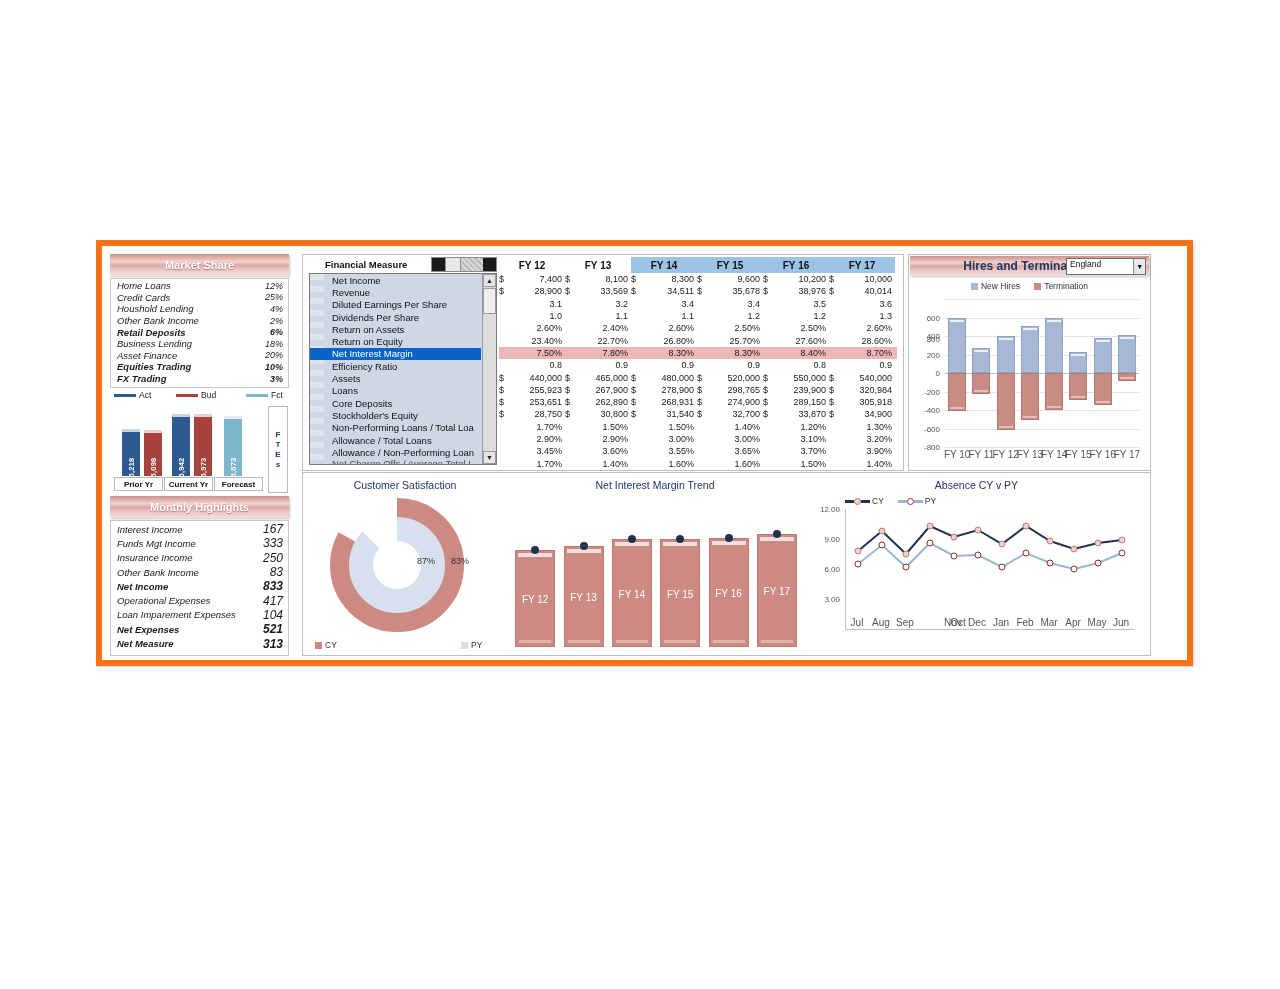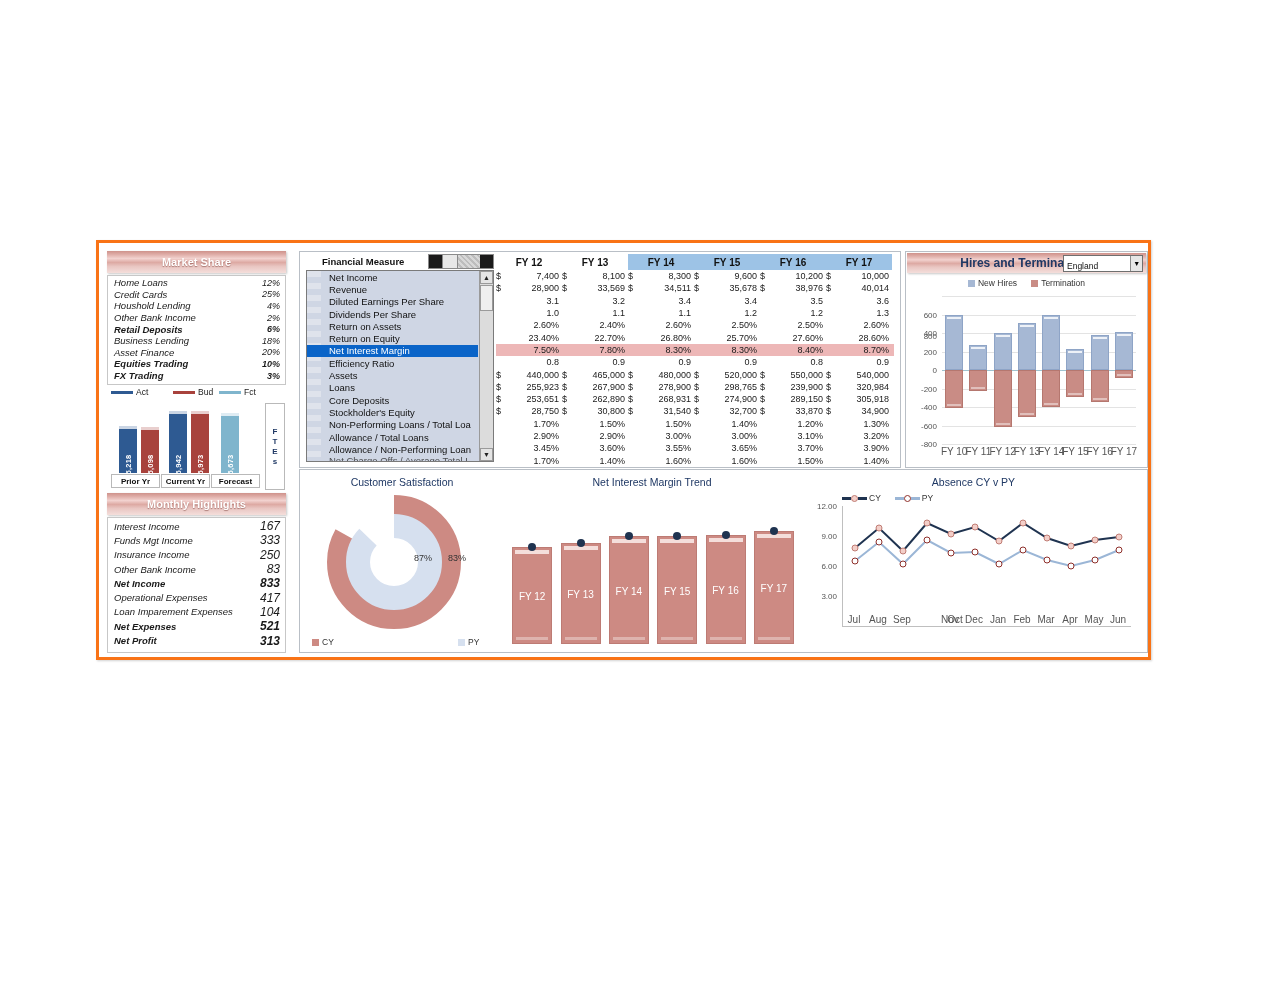--- a/index.html
+++ b/index.html
@@ -19,22 +19,23 @@
     box-shadow:2px 2px 3px rgba(0,0,0,.30);
   }
   #banner-title{
     position:absolute;left:350px;top:205px;
     font-size:20px;font-weight:bold;color:#1f3864;letter-spacing:.2px;
   }
 
   
   #sheet{
     position:absolute;left:96px;top:240px;width:1049px;height:414px;
-    background:#ffffff;border:3px solid #f97316;
+    background:#ffffff;border:6px solid #f97316;
     box-shadow:1px 1px 2px rgba(0,0,0,.18);
+    padding-left:36px;
   }
   #sheet-inner{position:absolute;left:2px;top:2px;right:2px;bottom:2px;background:#fff;}
 
   .panel{position:absolute;background:#fff;border:1px solid #b9bfc6;}
 
   
   .pinkbar{
     background:linear-gradient(180deg,#cf928b 0%,#ddaaa4 14%,#f2d2cf 34%,#dda9a3 52%,#e9c6c2 70%,#f4dedb 100%);
     box-shadow:1px 1px 2px rgba(0,0,0,.22);
     display:flex;align-items:center;justify-content:center;
@@ -112,21 +113,21 @@
   #grid{position:absolute;left:196px;top:18px;width:398px;}
   .grow{display:flex;height:12.3px;align-items:center;}
   .grow.hl{background:#edb7b7;}
   .gcell{width:66px;display:flex;align-items:center;font-size:9px;color:#1a1a1a;padding-right:3px;box-sizing:border-box;}
   .gcell .cur{width:13px;text-align:left;}
   .gcell .num{flex:1;text-align:right;}
 
   
   #ht{left:804px;top:6px;width:241px;height:215px;border:1px solid #b9bfc6;}
   #ht-bar{position:absolute;left:1px;top:1px;width:239px;height:20px;}
-  #ht-dd{position:absolute;right:3px;top:2px;width:78px;height:15px;background:#fff;border:1px solid #6f6f6f;display:flex;align-items:flex-end;gap:32px;}
+  #ht-dd{position:absolute;right:3px;top:2px;width:78px;height:15px;background:#fff;border:1px solid #6f6f6f;display:flex;align-items:flex-start;gap:32px;}
   #ht-dd .txt{flex:1;font-size:8.5px;color:#111;padding-left:3px;}
   #ht-dd .arw{width:14px;height:100%;background:#e6e6e6;border-left:1px solid #8a8a8a;display:flex;align-items:center;justify-content:center;font-size:7px;}
   #ht-legend{position:absolute;left:0;top:24px;width:100%;height:14px;display:flex;align-items:center;justify-content:center;gap:14px;}
   .lgsq{width:7px;height:7px;display:inline-block;}
   .lgtx{font-size:8.5px;color:#333;text-align:center;}
   #ht-plot{position:absolute;left:36px;top:44px;width:194px;height:148px;}
   #ht-yaxis{position:absolute;left:2px;top:44px;width:32px;height:148px;}
   .ytick{position:absolute;right:3px;font-size:8px;color:#555;transform:translateY(-50%);}
   .gline{position:absolute;left:0;width:100%;height:1px;background:#e3e3e3;}
   .zline{position:absolute;left:0;width:100%;height:1px;background:#9fc3cf;}
@@ -261,21 +262,21 @@
     <div id="fte" class="panel">
       <div id="fte-legend">
             <div class="lg" style="left: 0px; top: 0px;">
               <span class="lgline" style="background: rgb(46, 90, 146);"></span>
               <span>Act</span>
             </div>
             <div class="lg" style="left: 62px; top: 0px;">
               <span class="lgline" style="background: rgb(168, 66, 60);"></span>
               <span>Bud</span>
             </div>
-            <div class="lg" style="left: 108px; top: 0px;">
+            <div class="lg" style="left: 132px; top: 0px;">
               <span class="lgline" style="background: rgb(127, 181, 205);"></span>
               <span>Fct</span>
             </div>
           </div>
       <div id="fte-plot">
             <div class="fbar" style="left: 8px; height: 47px; background: rgb(46, 90, 146);">
               <div class="cap"></div>
               <div class="lbl">5,218</div>
             </div>
             <div class="fbar" style="left: 30px; height: 46px; background: rgb(168, 66, 60);">
@@ -339,21 +340,21 @@
             </div>
             <div class="mh-row">
               <span class="n">Loan Imparement Expenses</span>
               <span class="v">104</span>
             </div>
             <div class="mh-row bold">
               <span class="n">Net Expenses</span>
               <span class="v">521</span>
             </div>
             <div class="mh-row bold">
-              <span class="n">Net Profit</span>
+              <span class="n">Net Measure</span>
               <span class="v">313</span>
             </div>
           </div>
     </div>
 
     <div id="tbl" class="panel">
       <div id="tbl-head">
         <div id="fm-label">Financial Measure</div>
         <div id="hscroll">
           <div class="arw"></div>

